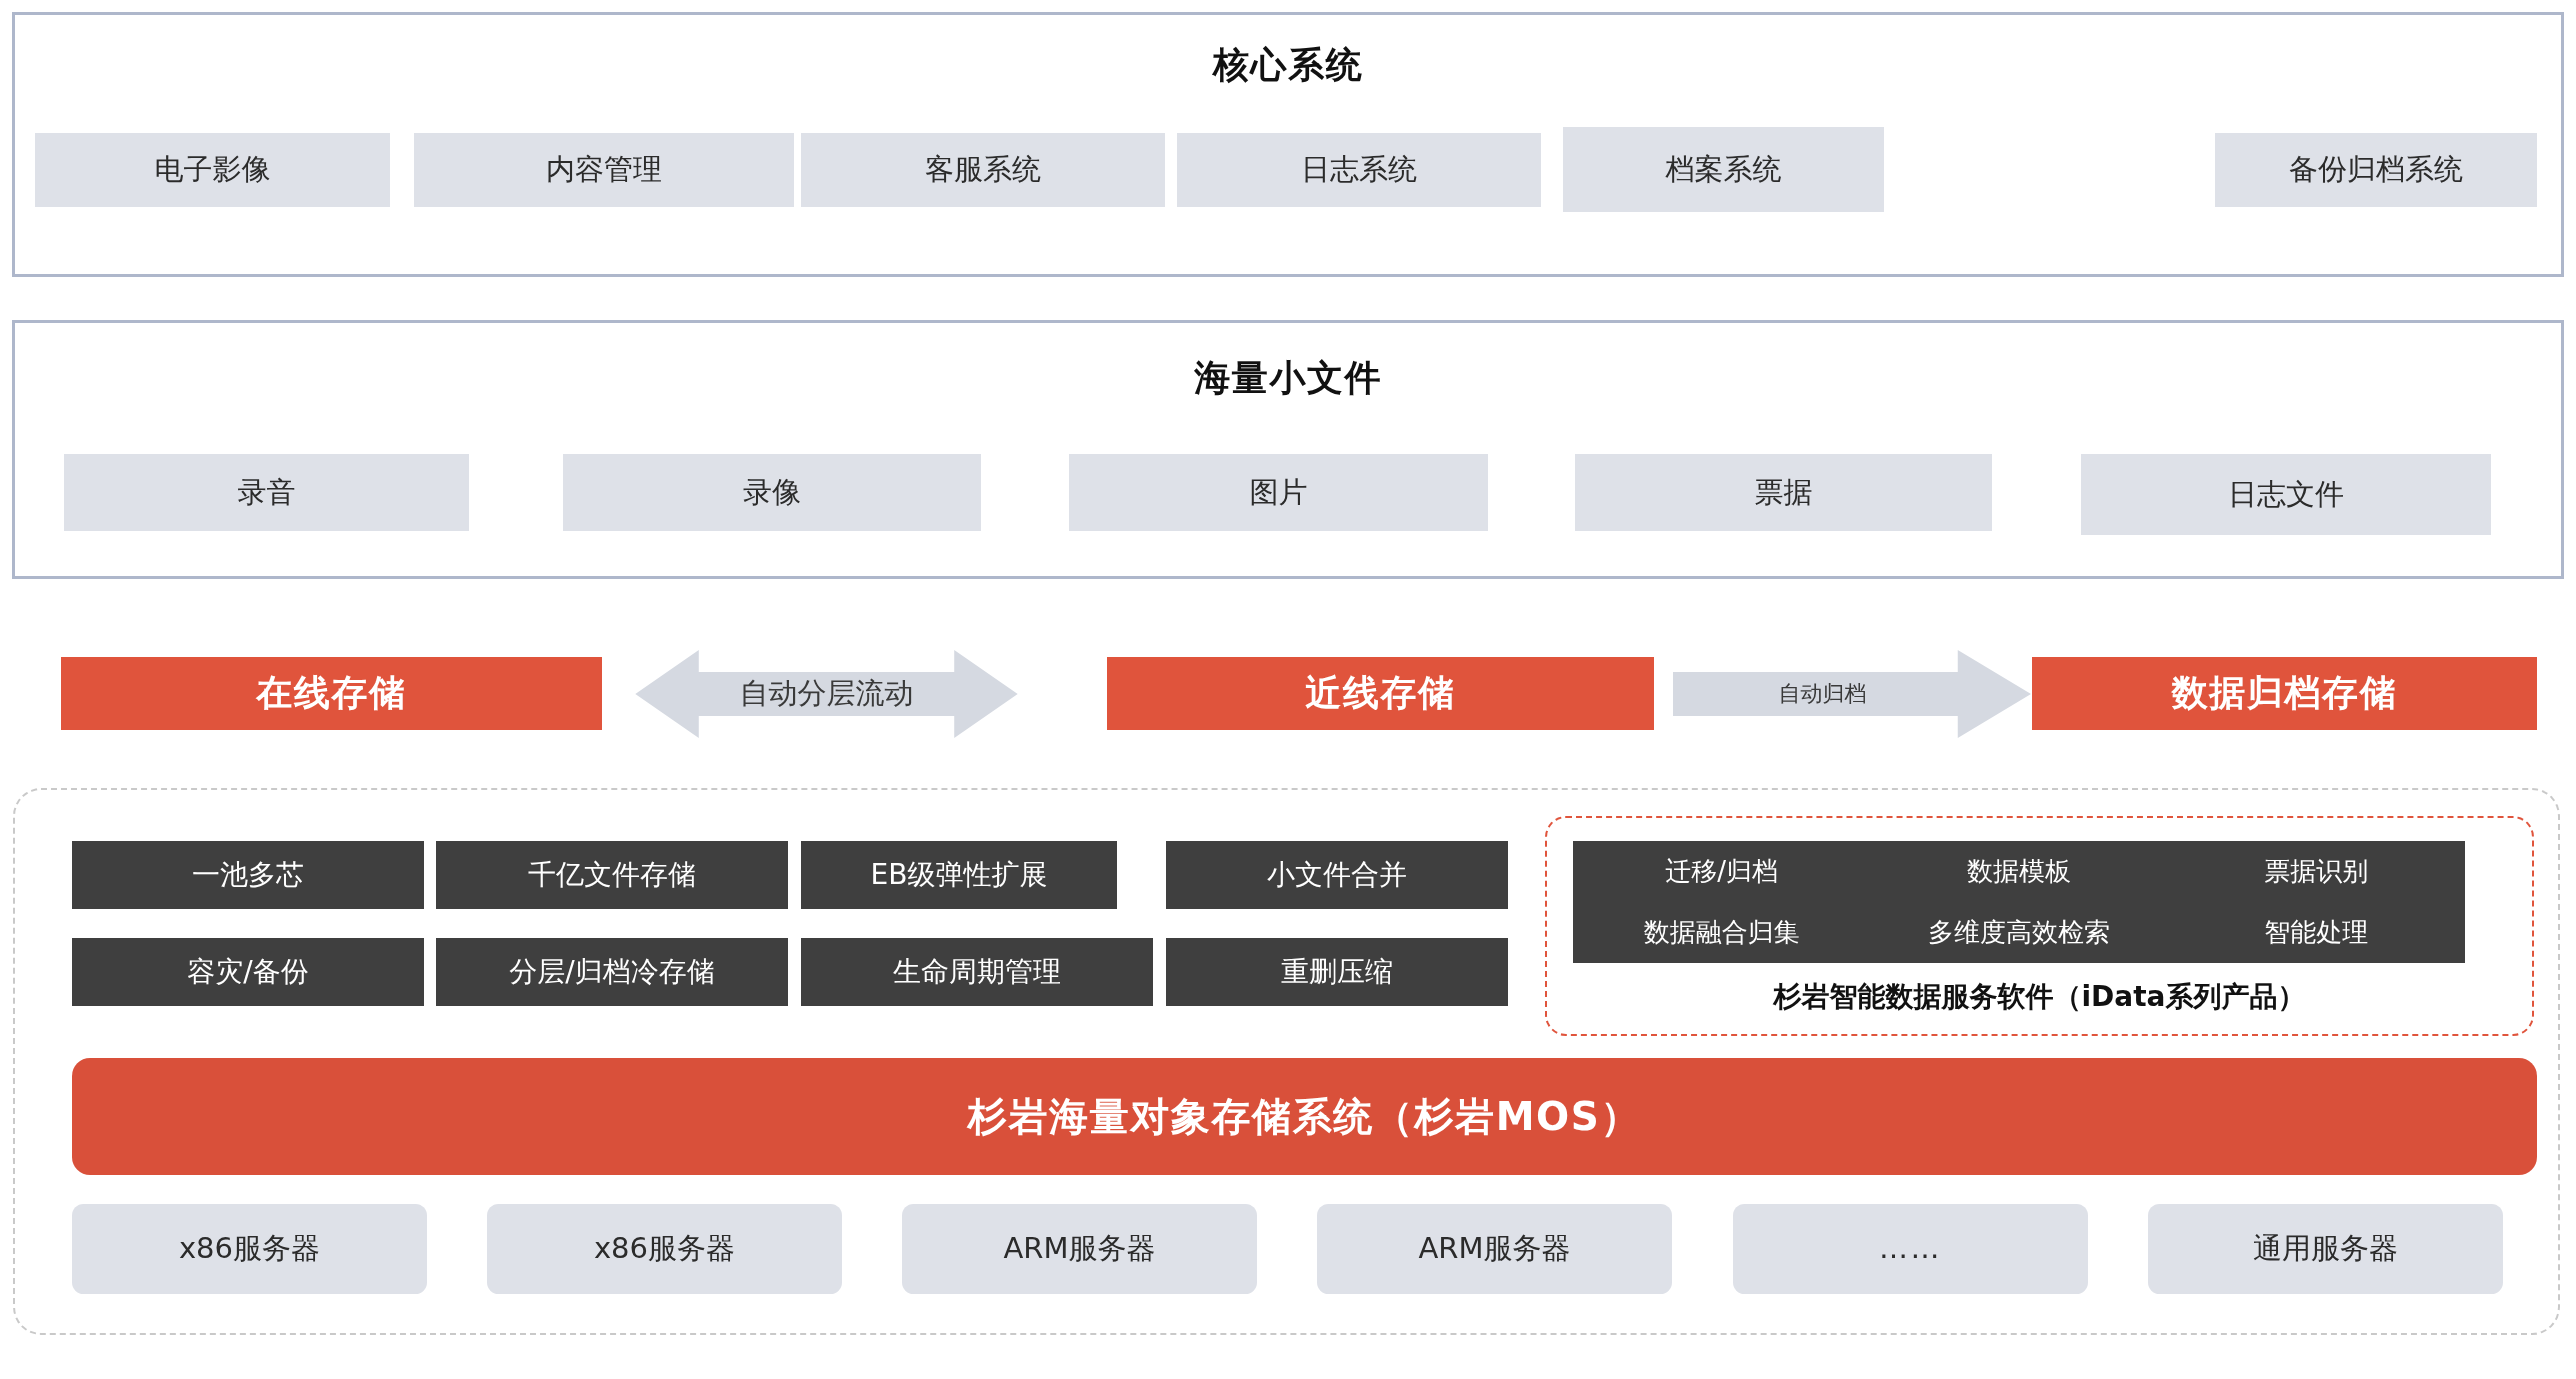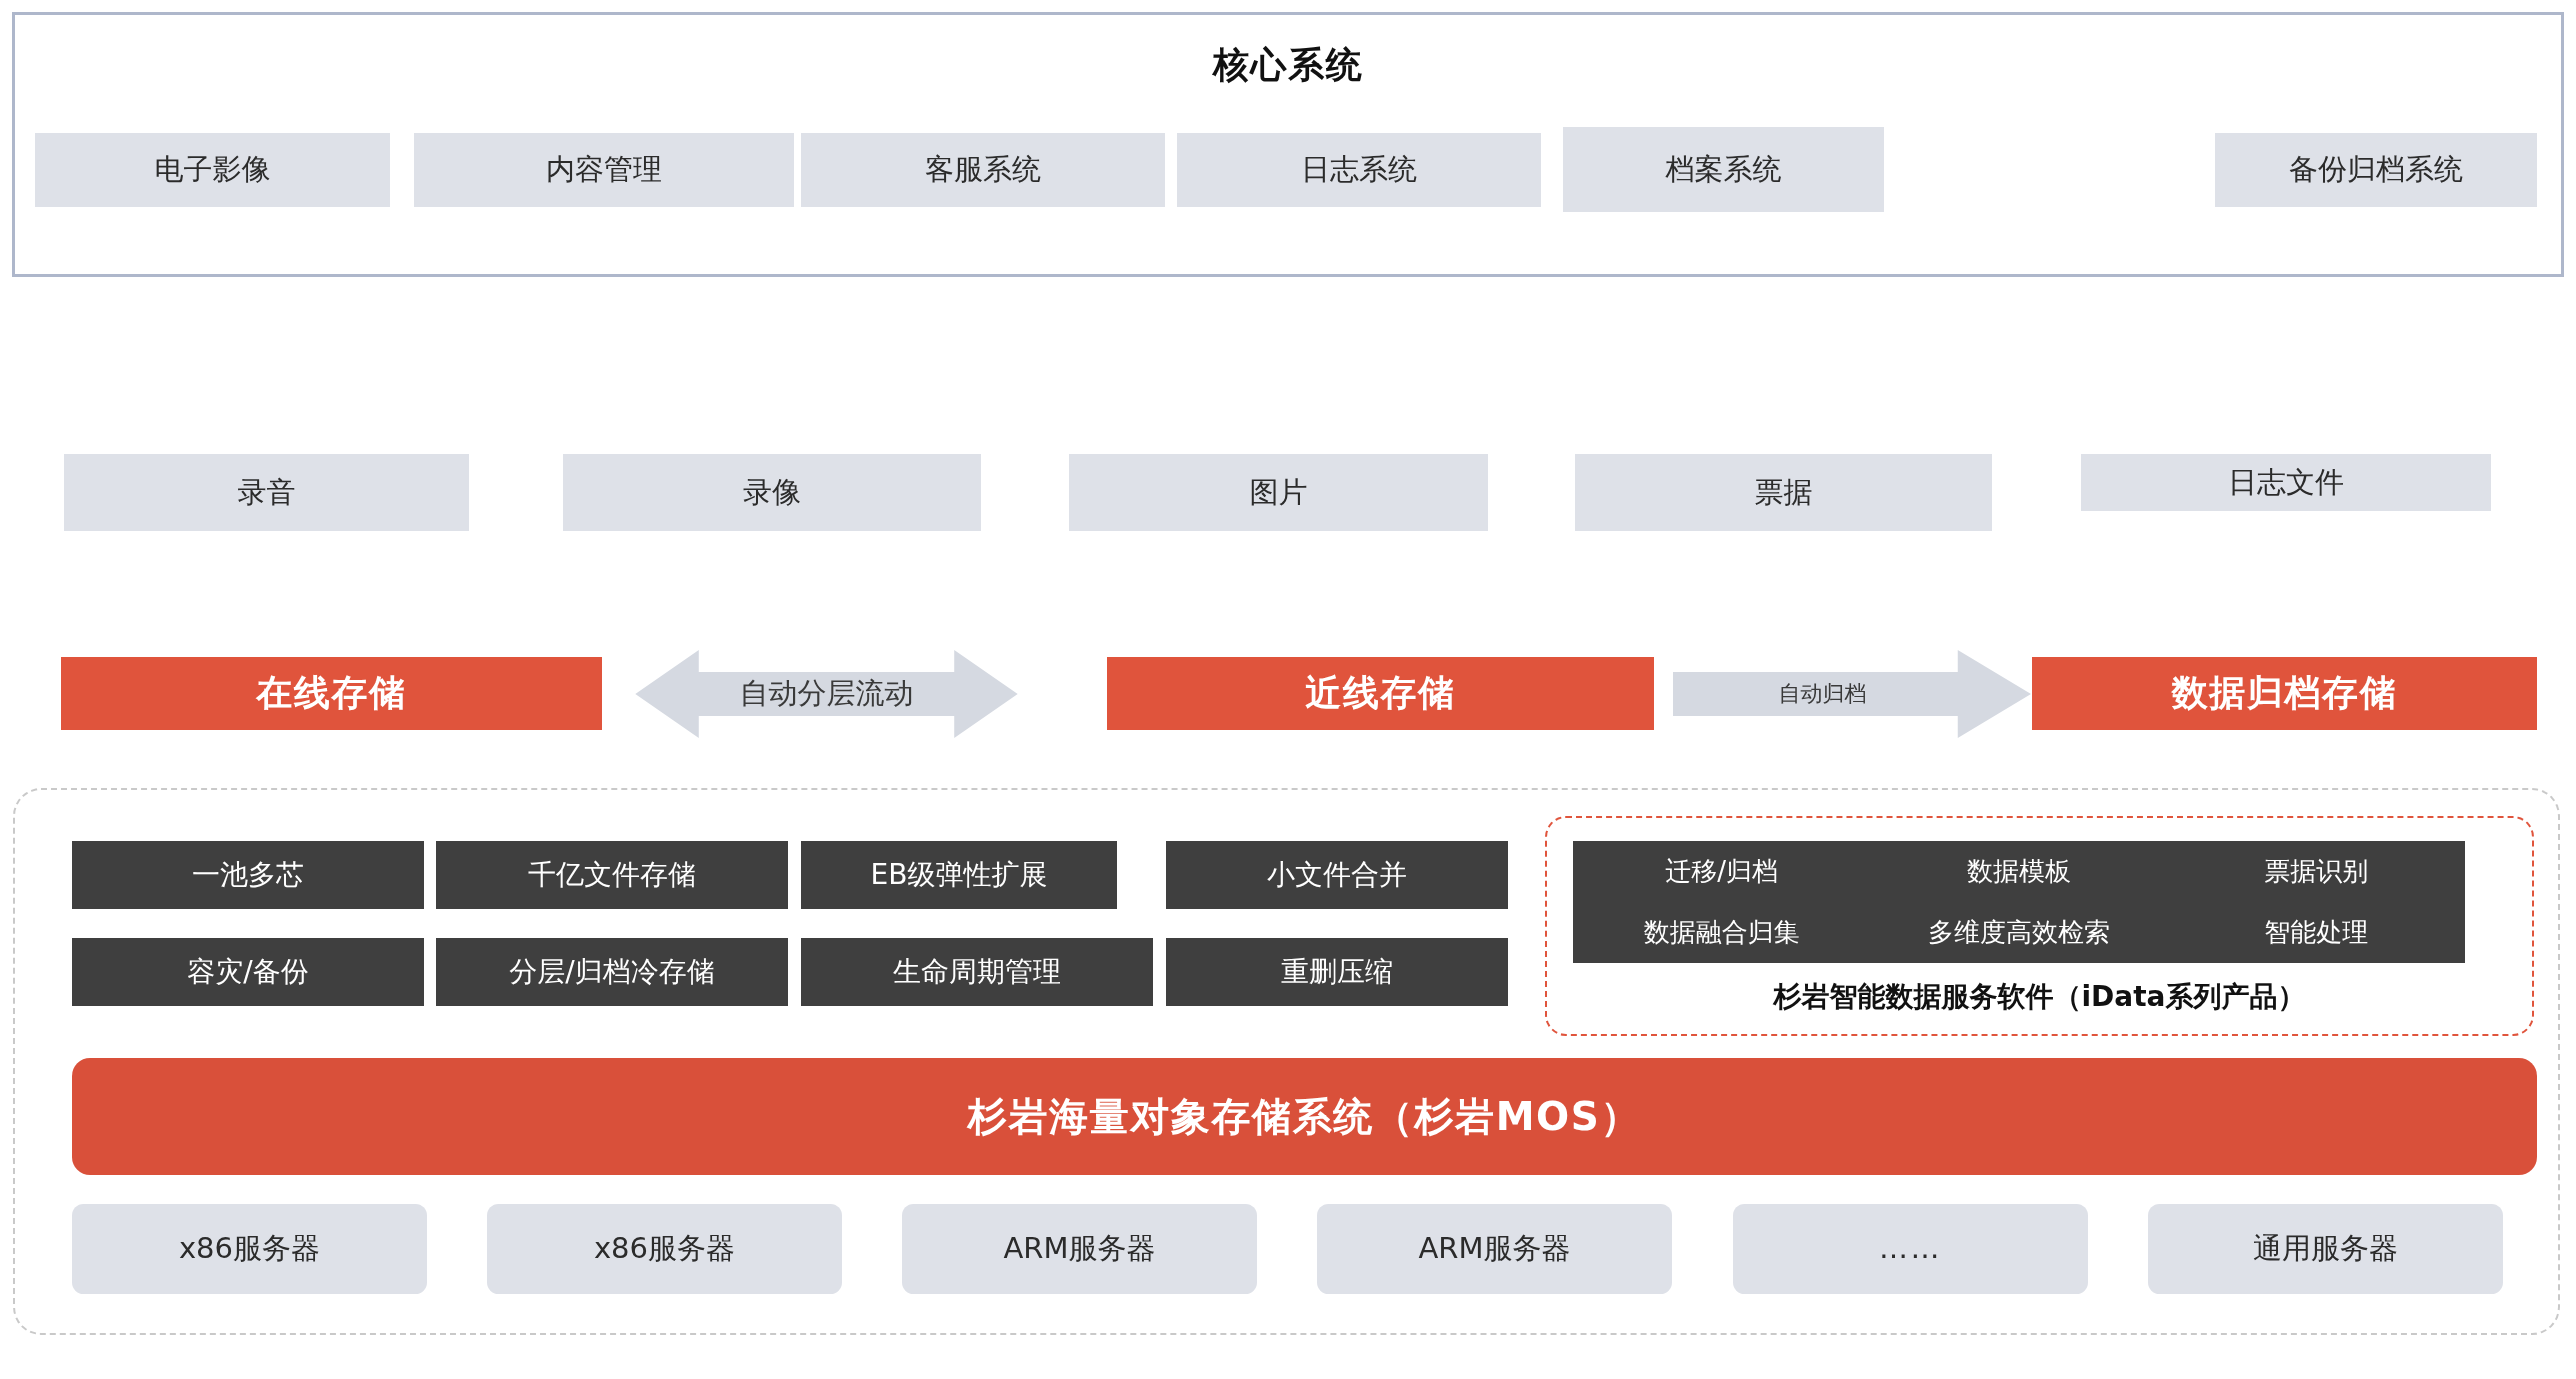--- a/index.html
+++ b/index.html
@@ -110,26 +110,29 @@
     <div class="panel-title" style="top:26px;font-size:36px;">核心系统</div>
   </div>
 
   <div class="abs chip" style="left:35px;top:133px;width:355px;height:74px;font-size:29px;">电子影像</div>
   <div class="abs chip" style="left:414px;top:133px;width:380px;height:74px;font-size:29px;">内容管理</div>
   <div class="abs chip" style="left:801px;top:133px;width:364px;height:74px;font-size:29px;">客服系统</div>
   <div class="abs chip" style="left:1177px;top:133px;width:364px;height:74px;font-size:29px;">日志系统</div>
   <div class="abs chip" style="left:1563px;top:127px;width:321px;height:85px;font-size:29px;">档案系统</div>
   <div class="abs chip" style="left:2215px;top:133px;width:322px;height:74px;font-size:29px;">备份归档系统</div>
 
+  <div class="abs panel" style="left:12.2px;top:320px;width:2552px;height:259px;">
+    <div class="panel-title" style="top:31px;font-size:36px;">海量小文件</div>
+  </div>
 
   <div class="abs chip" style="left:64px;top:454px;width:405px;height:77px;font-size:29px;">录音</div>
   <div class="abs chip" style="left:563px;top:454px;width:418px;height:77px;font-size:29px;">录像</div>
   <div class="abs chip" style="left:1069px;top:454px;width:419px;height:77px;font-size:29px;">图片</div>
   <div class="abs chip" style="left:1575px;top:454px;width:417px;height:77px;font-size:29px;">票据</div>
-  <div class="abs chip" style="left:2081px;top:454px;width:410px;height:57px;font-size:29px;">日志文件</div>
+  <div class="abs chip" style="left:2081px;top:454px;width:410px;height:81px;font-size:29px;">日志文件</div>
 
   <div class="abs tier" style="left:61px;top:657px;width:541px;height:73px;font-size:36px;">在线存储</div>
 
   <div class="arrow-wrap" style="left:635px;top:646px;width:383px;height:96px;">
     <svg width="383" height="96" viewBox="0 0 470 118">
       <polygon points="0,59 78,5 78,32 392,32 392,5 470,59 392,113 392,86 78,86 78,113" fill="#D5D9E1"></polygon>
     </svg>
     <div class="arrow-label" style="font-size:29px;">自动分层流动</div>
   </div>
 

